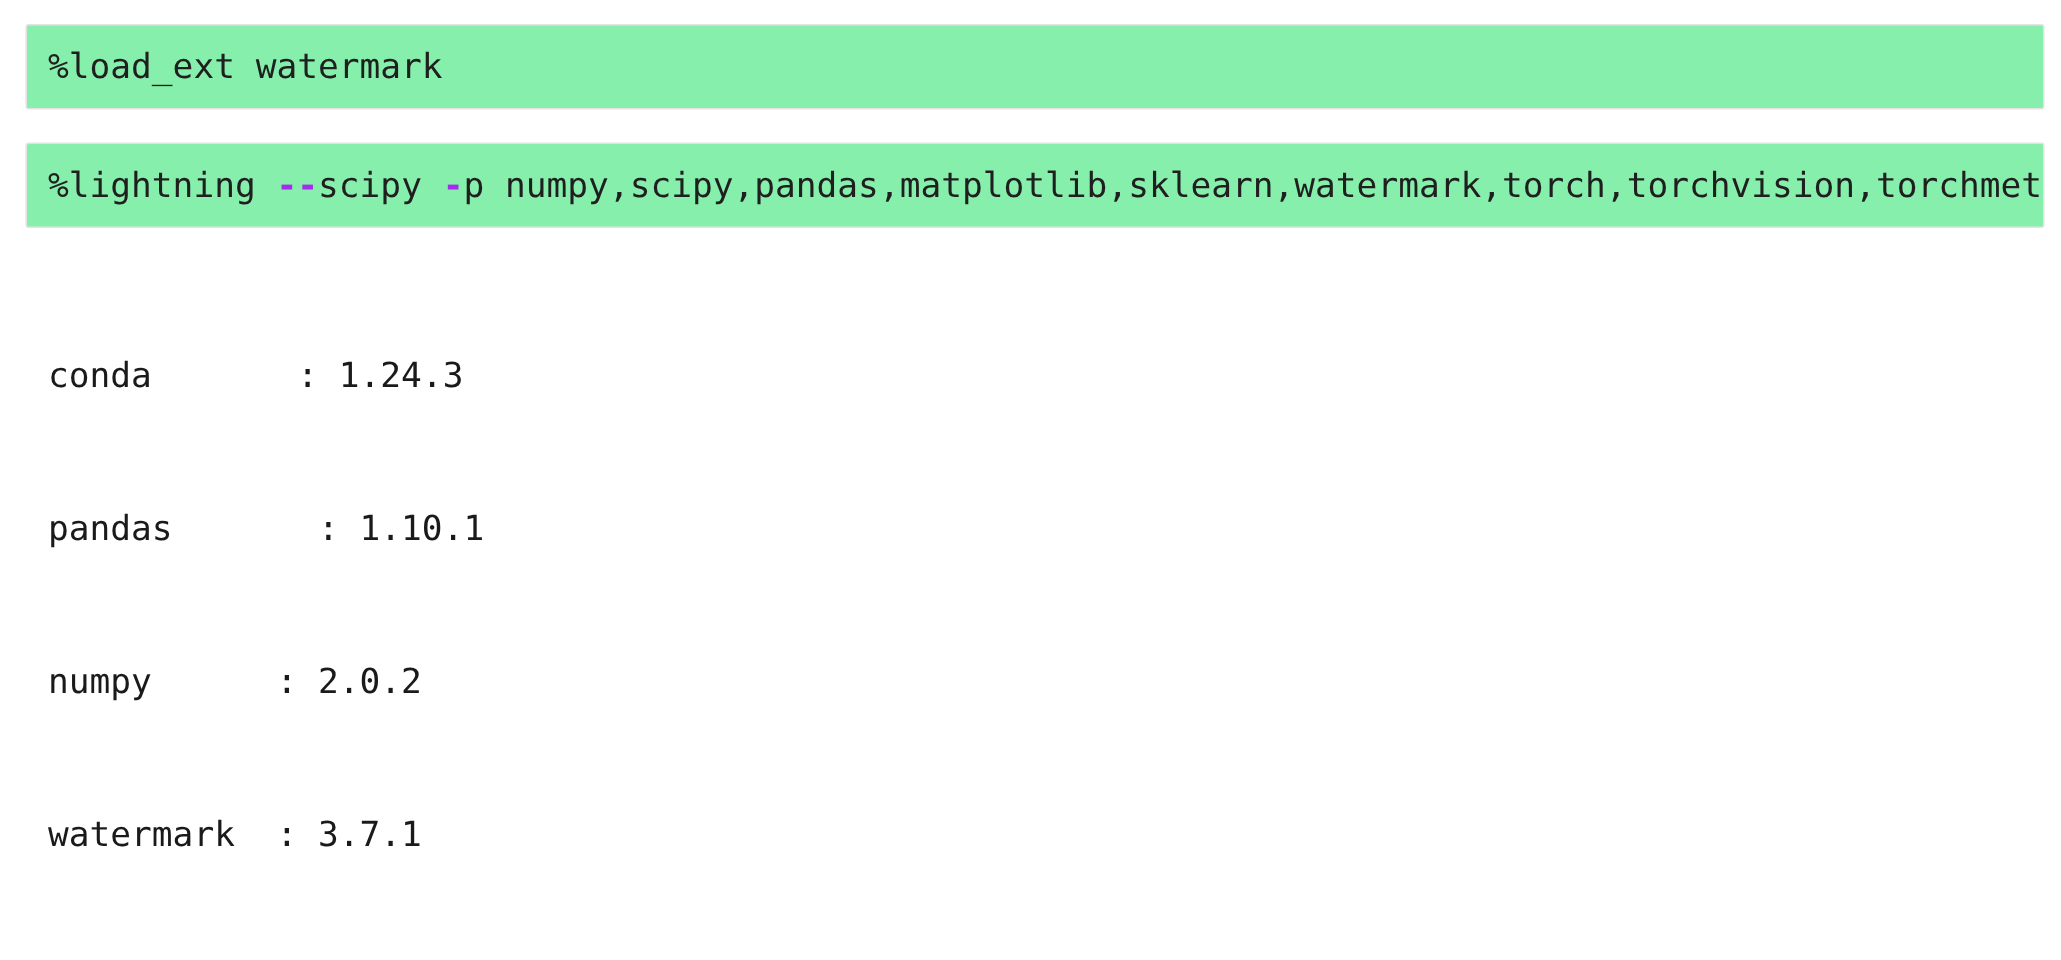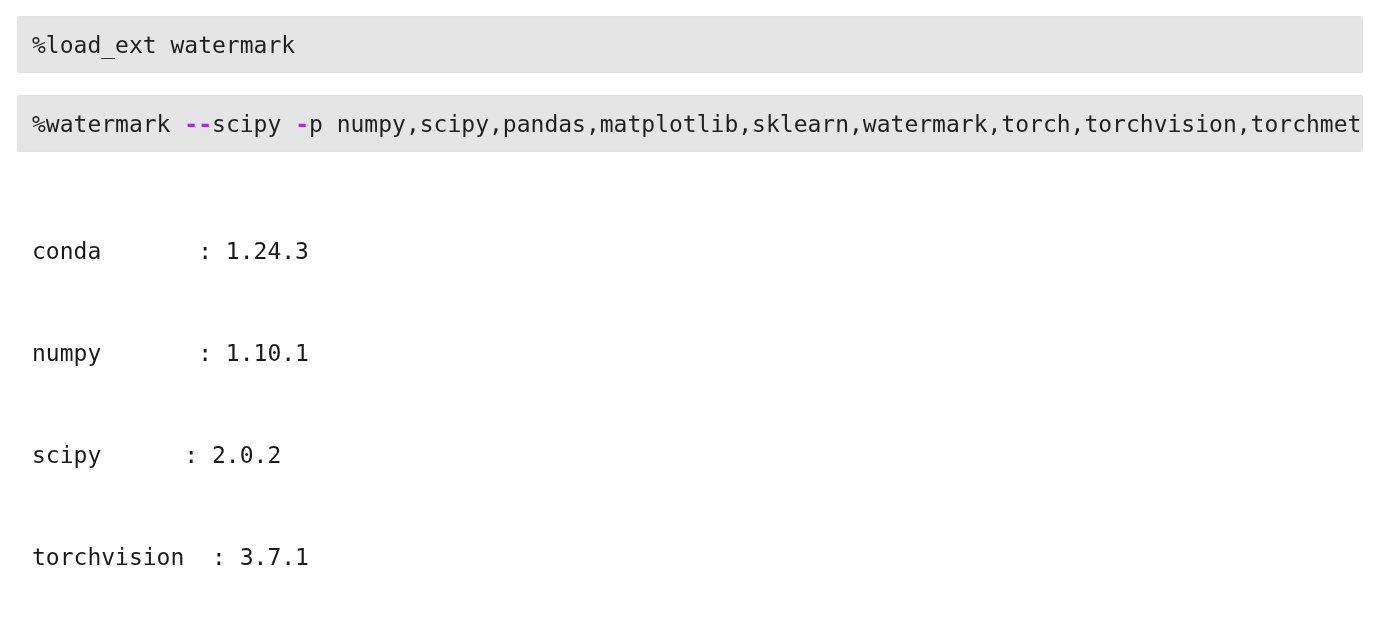--- a/index.html
+++ b/index.html
@@ -20,21 +20,21 @@
     width: 1374px;
     height: 640px;
   }
 
   
   .cell {
     position: absolute;
     left: 17px;
     width: 1346px;
     box-sizing: border-box;
-    background: #e5e5e5;
+    background: #86efac;
     border: 1px solid #e3e3e3;
     border-radius: 2px;
     overflow: hidden;
   }
   .cell-1 { top: 16px;  height: 57px; }
   .cell-2 { top: 95px;  height: 57px; }
 
   .cell-source {
     position: absolute;
     left: 14px;
@@ -69,28 +69,28 @@
 </head>
 <body>
 
 <div class="notebook">
 
   <div class="cell cell-1">
     <div class="cell-source"><span class="tok-plain">%load_ext watermark</span></div>
   </div>
 
   <div class="cell cell-2">
-    <div class="cell-source"><span class="tok-plain">%watermark </span><span class="tok-op">--</span><span class="tok-plain">scipy </span><span class="tok-op">-</span><span class="tok-plain">p numpy,scipy,pandas,matplotlib,sklearn,watermark,torch,torchvision,torchmetrics,transformers,lightning</span></div>
+    <div class="cell-source"><span class="tok-plain">%lightning </span><span class="tok-op">--</span><span class="tok-plain">scipy </span><span class="tok-op">-</span><span class="tok-plain">p numpy,scipy,pandas,matplotlib,sklearn,watermark,torch,torchvision,torchmetrics,transformers,lightning</span></div>
   </div>
 
   <div class="output">
     <div class="out-line">conda       : 1.24.3</div>
-    <div class="out-line">numpy       : 1.10.1</div>
-    <div class="out-line">scipy      : 2.0.2</div>
-    <div class="out-line">torchvision  : 3.7.1</div>
+    <div class="out-line">pandas       : 1.10.1</div>
+    <div class="out-line">numpy      : 2.0.2</div>
+    <div class="out-line">watermark  : 3.7.1</div>
     
     
     
     
     
     
     
     
     
   </div>

